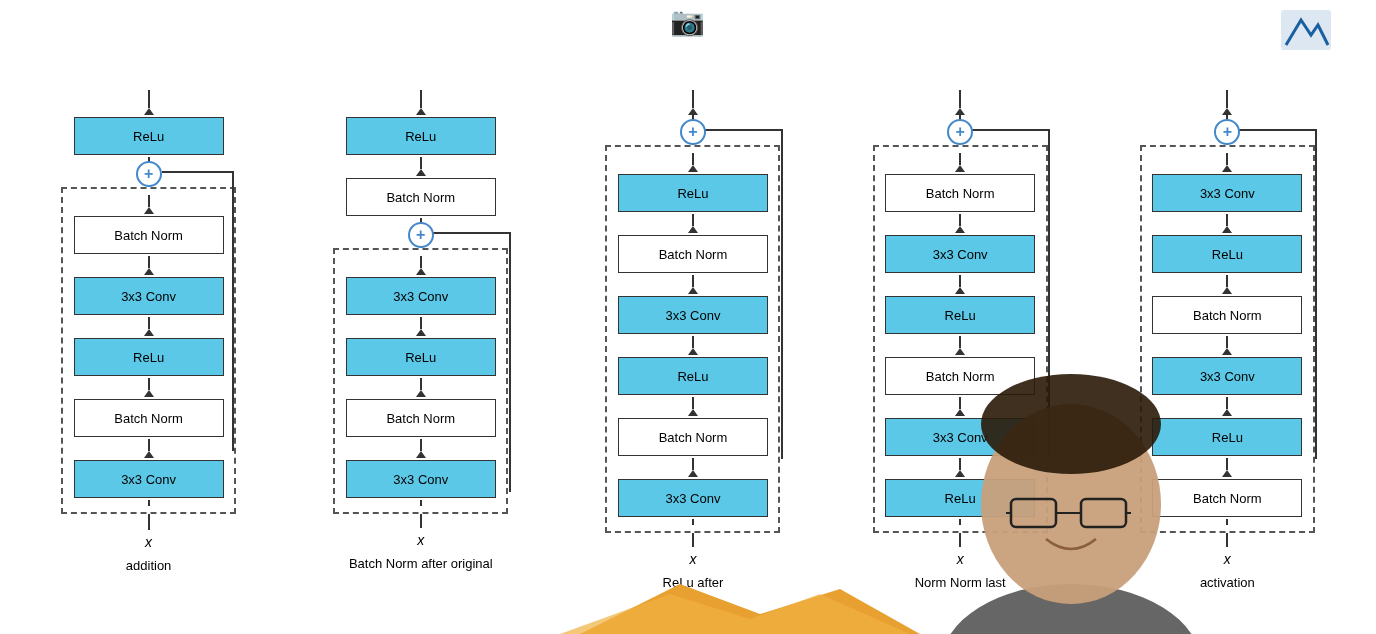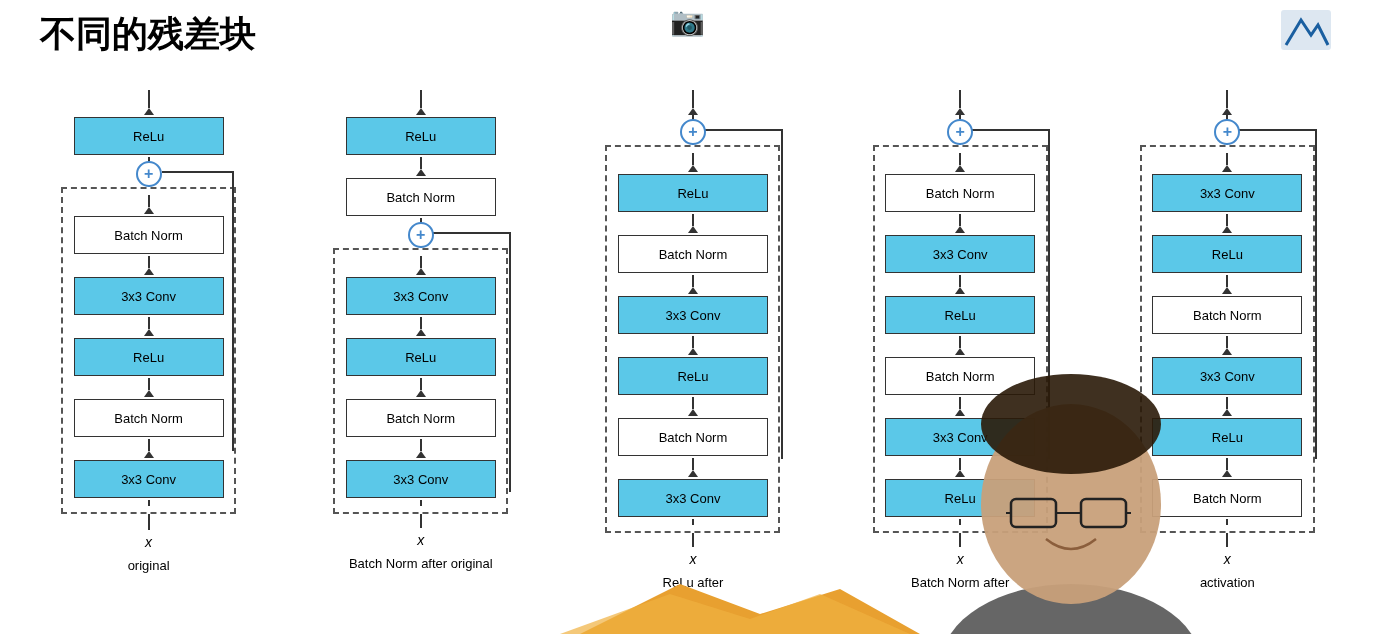--- a/index.html
+++ b/index.html
@@ -129,21 +129,20 @@
       height: 12px;
       background: #333;
       margin: 0 auto;
     }
   </style>
 </head>
 <body>
 
 <div class="slide">
 
-  <div class="title">不同的残差块</div>
 
   <div class="camera-icon">📷</div>
 
   <div class="logo">
     <svg width="60" height="50" viewBox="0 0 60 50">
       <rect x="5" y="5" width="50" height="40" rx="3" fill="#1a5fa0" opacity="0.15"></rect>
       <polyline points="10,40 25,15 35,30 42,20 52,40" fill="none" stroke="#1a5fa0" stroke-width="3"></polyline>
     </svg>
   </div>
 
@@ -181,21 +180,21 @@
         <div class="v-line"></div>
         <div class="small-arrow"></div>
         <div class="block blue">3x3 Conv</div>
         <div class="v-line" style="height:6px;"></div>
       </div>
 
       <div style="height:2px; width:2px; background:#333;"></div>
       <div class="v-line" style="height:14px;"></div>
 
       <div class="x-label">x</div>
-      <div class="diagram-label">original</div>
+      <div class="diagram-label">addition</div>
     </div>
 
     <div class="diagram-outer" style="position:relative; display:flex; flex-direction:column; align-items:center; width:210px;">
       <div class="v-line" style="height:18px;"></div>
       <div class="small-arrow"></div>
       <div class="block blue">ReLu</div>
       <div class="v-line"></div>
       <div class="small-arrow"></div>
       <div class="block">Batch Norm</div>
 
@@ -290,21 +289,21 @@
         <div class="v-line"></div>
         <div class="small-arrow"></div>
         <div class="block blue">3x3 Conv</div>
         <div class="v-line"></div>
         <div class="small-arrow"></div>
         <div class="block blue">ReLu</div>
         <div class="v-line" style="height:6px;"></div>
       </div>
       <div class="v-line" style="height:14px;"></div>
       <div class="x-label">x</div>
-      <div class="diagram-label">Batch Norm after</div>
+      <div class="diagram-label">Norm Norm last</div>
     </div>
 
     <div class="diagram-outer" style="position:relative; display:flex; flex-direction:column; align-items:center; width:200px;">
       <div class="v-line" style="height:18px;"></div>
       <div class="small-arrow"></div>
 
       <div style="position:relative; width:180px; display:flex; align-items:center; justify-content:center; height:30px;">
         <div class="v-line" style="height:30px; position:absolute; left:89px; top:0;"></div>
         <div class="plus-circle" style="position:absolute; left:77px; top:2px; z-index:2;">+</div>
         <div style="position:absolute; right:0; top:14px; width:78px; height:2px; background:#333;"></div>

